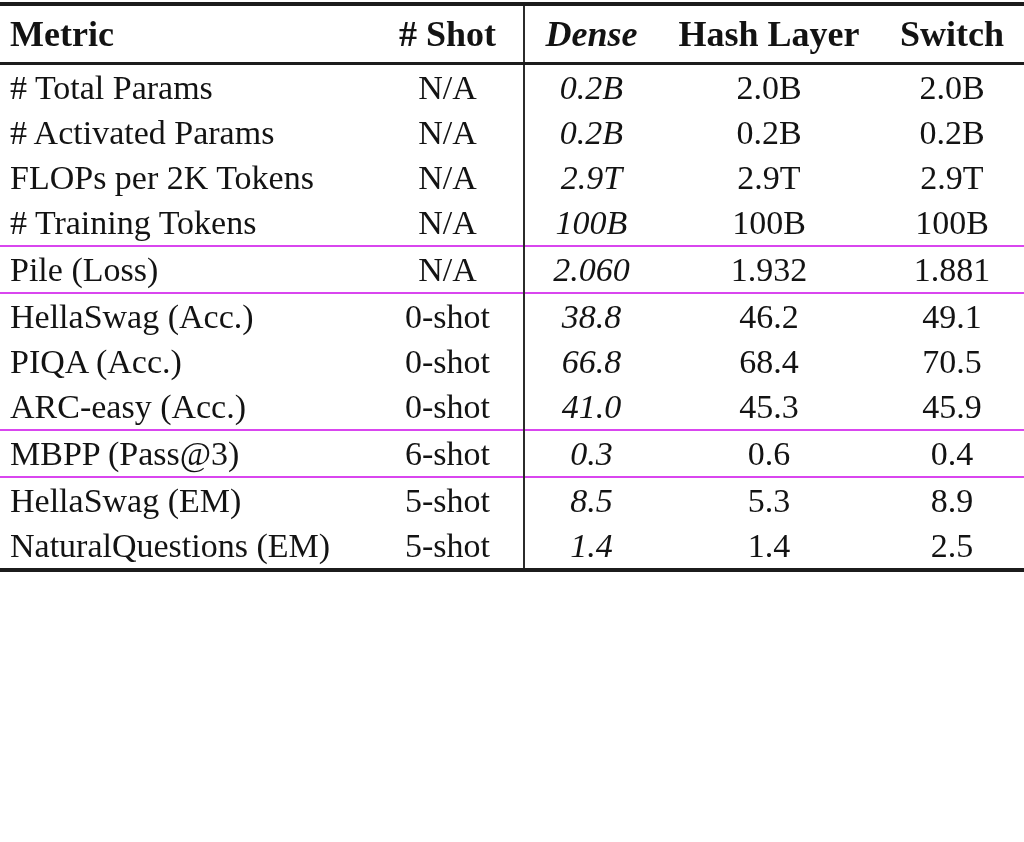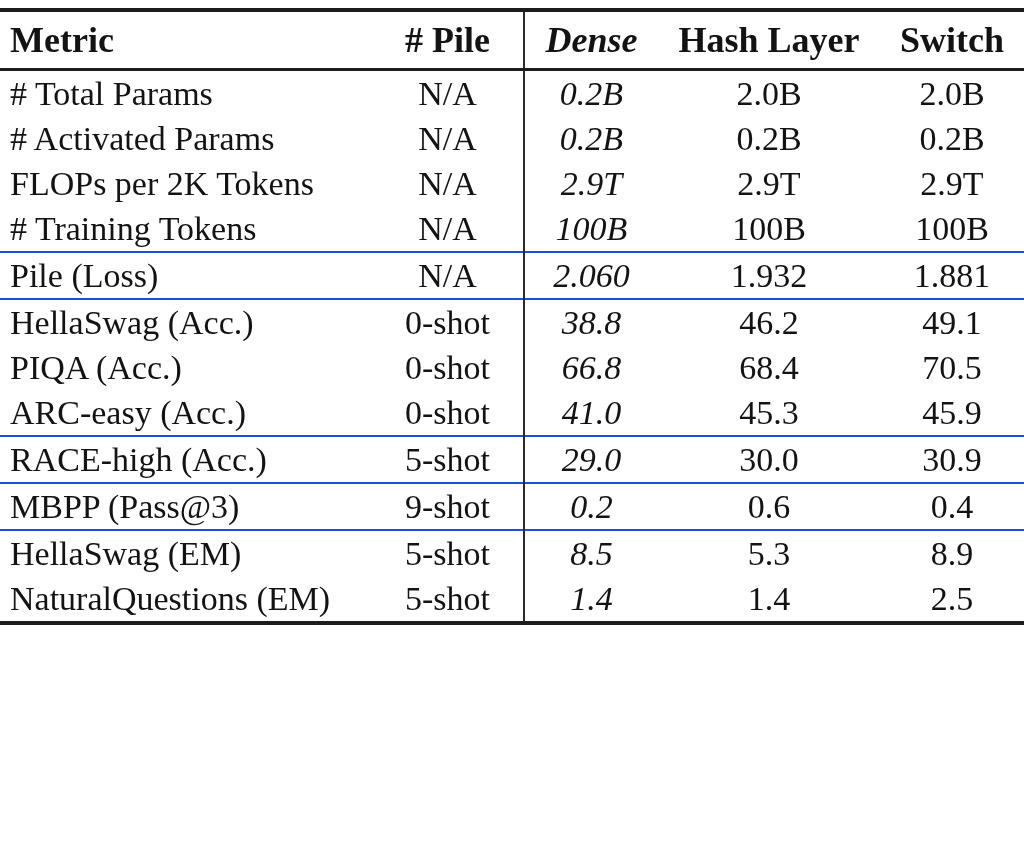--- a/index.html
+++ b/index.html
@@ -8,21 +8,21 @@
     padding: 0;
     background: #ffffff;
     width: 1024px;
     height: 842px;
     overflow: hidden;
   }
   .paper-page {
     width: 1024px;
     height: 842px;
     background: #ffffff;
-    padding-top: 8px;
+    padding-top: 2px;
   }
   table.results {
     width: 1024px;
     border-collapse: collapse;
     table-layout: fixed;
     font-family: "Liberation Serif", "DejaVu Serif", serif;
     color: #131313;
     border-top: 4px solid #1c1c1c;
     border-bottom: 4px solid #1c1c1c;
   }
@@ -51,39 +51,39 @@
     text-align: left;
     padding-left: 10px;
   }
   
   th.c-dense, td.c-dense {
     border-left: 2px solid #2b2b2b;
     font-style: italic;
   }
   
   thead { border-bottom: 3px solid #1c1c1c; }
-  tbody + tbody { border-top: 2px solid #1d4ed8; margin-top: 30px; }
+  tbody + tbody { border-top: 2px solid #d946ef; margin-top: 30px; }
 </style>
 </head>
 <body>
 
 <div class="paper-page">
   <table class="results">
     <colgroup>
       <col class="col-metric">
       <col class="col-shot">
       <col class="col-dense">
       <col class="col-hash">
       <col class="col-switch">
     </colgroup>
 
     <thead>
       <tr>
         <th class="c-metric">Metric</th>
-        <th class="c-shot"># Pile</th>
+        <th class="c-shot"># Shot</th>
         <th class="c-dense">Dense</th>
         <th class="c-hash">Hash Layer</th>
         <th class="c-switch">Switch</th>
       </tr>
     </thead>
 
     <tbody>
       <tr>
         <td class="c-metric"># Total Params</td>
         <td class="c-shot">N/A</td>
@@ -142,34 +142,27 @@
       <tr>
         <td class="c-metric">ARC-easy (Acc.)</td>
         <td class="c-shot">0-shot</td>
         <td class="c-dense">41.0</td>
         <td class="c-hash">45.3</td>
         <td class="c-switch">45.9</td>
       </tr>
     </tbody>
 
     <tbody>
-      <tr>
-        <td class="c-metric">RACE-high (Acc.)</td>
-        <td class="c-shot">5-shot</td>
-        <td class="c-dense">29.0</td>
-        <td class="c-hash">30.0</td>
-        <td class="c-switch">30.9</td>
-      </tr>
     </tbody>
 
     <tbody>
       <tr>
         <td class="c-metric">MBPP (Pass@3)</td>
-        <td class="c-shot">9-shot</td>
-        <td class="c-dense">0.2</td>
+        <td class="c-shot">6-shot</td>
+        <td class="c-dense">0.3</td>
         <td class="c-hash">0.6</td>
         <td class="c-switch">0.4</td>
       </tr>
     </tbody>
 
     <tbody>
       <tr>
         <td class="c-metric">HellaSwag (EM)</td>
         <td class="c-shot">5-shot</td>
         <td class="c-dense">8.5</td>

